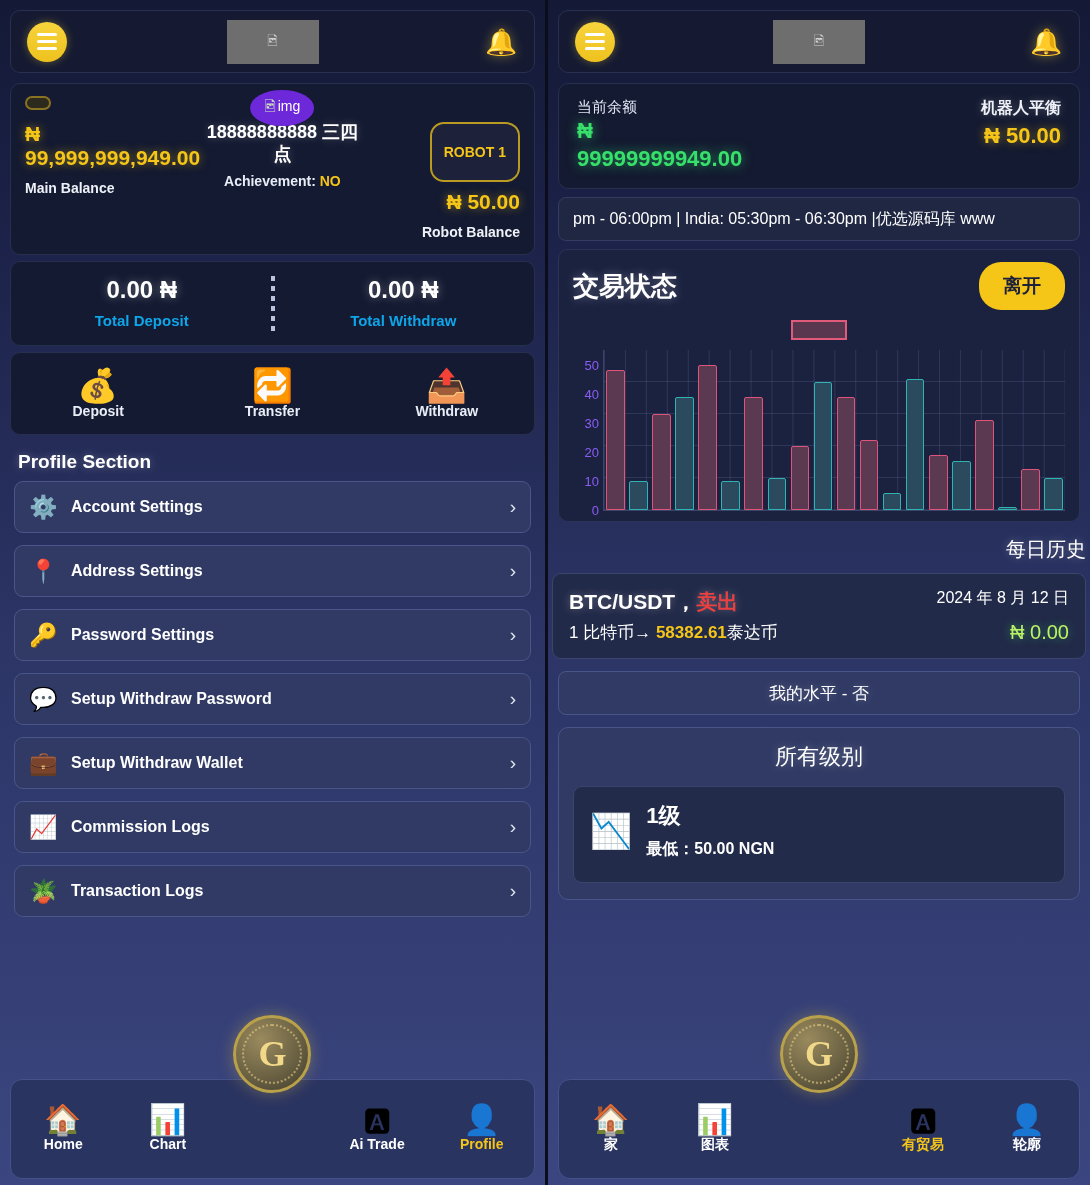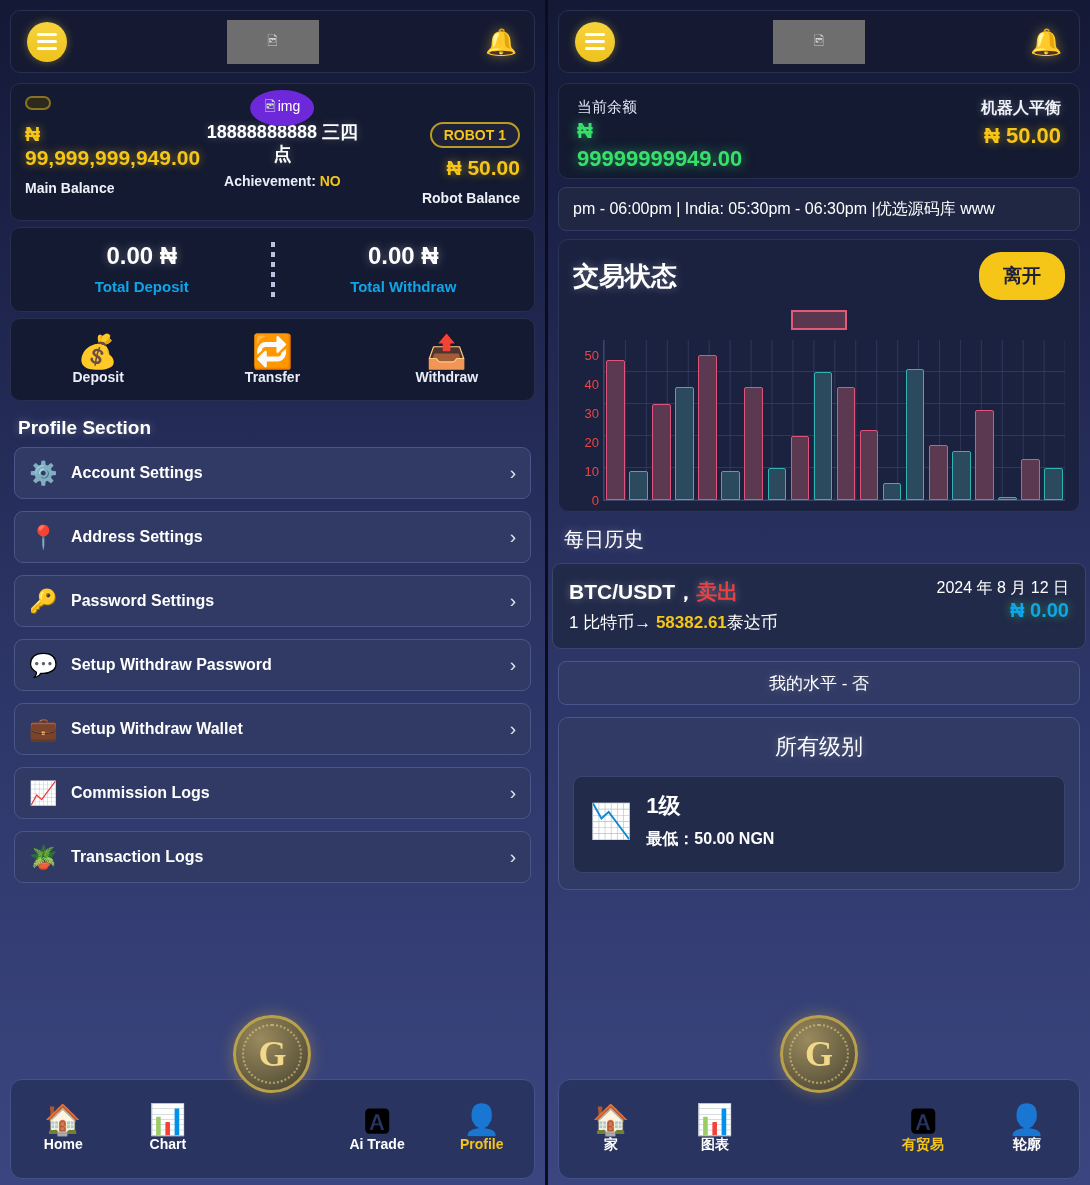--- a/index.html
+++ b/index.html
@@ -62,21 +62,21 @@
     border-radius:50%/50%; padding:6px 14px; font-size:14px;
     position:absolute; top:-32px; left:50%; transform:translateX(-50%);
     white-space:nowrap;
   }
   .img-badge .brk{ color:#cfe8bb; margin-right:2px;}
   .mid-num{ color:#ffffff; font-size:18px; font-weight:bold; line-height:1.2; text-shadow:0 0 8px rgba(255,255,255,.25);}
   .ach{ color:#e9edf7; font-size:14px; font-weight:bold; margin-top:8px;}
   .ach b{ color:#f5c518; }
   .robot-pill{
     display:inline-block; border:2px solid #b99a22; color:#f5c518;
-    border-radius:14px; padding:3px 12px; font-size:14px; font-weight:bold;
+    border-radius:14px; padding:20px 12px; font-size:14px; font-weight:bold;
     background:#1d2139;
   }
   .robot-amt{ color:#f5c518; font-weight:bold; font-size:21px; margin-top:8px; text-shadow:0 0 10px rgba(245,197,24,.5);}
 
   .tot-card{ padding:14px 0 16px; display:flex; position:relative; }
   .tot-col{ flex:1; text-align:center; }
   .tot-amt{ color:#fff; font-size:24px; font-weight:bold; text-shadow:0 0 10px rgba(255,255,255,.35);}
   .tot-lbl{ color:#0ea5e9; font-size:15px; font-weight:bold; margin-top:8px;}
   .vdot{
     position:absolute; left:50%; top:14px; bottom:14px; width:4px;
@@ -119,21 +119,21 @@
     display:flex;align-items:center;justify-content:center;
     color:#f2d98a; font-size:36px; font-weight:bold; font-family:"Liberation Serif",serif;
     cursor:pointer; z-index:4;
   }
   .coin::after{
     content:""; position:absolute; inset:6px; border-radius:50%;
     border:2px dotted rgba(242,217,138,.55);
   }
 
   
-  .rbal{ padding:14px 18px 6px; display:flex; align-items:flex-start;}
+  .rbal{ padding:14px 18px 16px; display:flex; align-items:flex-start;}
   .rbal .l{ flex:1; }
   .rbal .cap{ color:#dfe4f3; font-size:15px; }
   .rbal .grn{ color:#36e06a; font-size:22px; font-weight:bold; line-height:1.25; text-shadow:0 0 12px rgba(54,224,106,.6);}
   .rbal .r{ text-align:right; }
   .rbal .rcap{ color:#eef1f8; font-size:16px; font-weight:bold; text-shadow:0 0 8px rgba(255,255,255,.25);}
   .rbal .ramt{ color:#f5c518; font-size:22px; font-weight:bold; margin-top:4px; text-shadow:0 0 10px rgba(245,197,24,.5);}
 
   .ticker{
     margin:8px 10px; border-radius:8px; height:44px;
     background:#202743; border:1px solid #333d61;
@@ -147,47 +147,47 @@
   .leave-btn{
     margin-left:auto; background:#f5c518; color:#1d2139;
     border:none; border-radius:22px; padding:11px 24px;
     font-size:19px; font-weight:bold; cursor:pointer;
     font-family:"Liberation Sans",sans-serif;
   }
   .legend-box{ text-align:center; margin-top:10px; }
   .legend-box i{ display:inline-block; width:56px;height:20px; background:#58374f; border:2px solid #e05a7a;}
   .plot{ display:flex; margin-top:6px; height:160px; }
   .yaxis{ width:30px; position:relative; }
-  .yaxis span{ position:absolute; right:4px; transform:translateY(-50%); color:#ef4444; font-size:13px;}
+  .yaxis span{ position:absolute; right:4px; transform:translateY(-50%); color:#8b5cf6; font-size:13px;}
   .grid{
     flex:1; position:relative; border-left:1px solid #3b4568;
     background-image:
       linear-gradient(to right, rgba(90,102,145,.30) 1px, transparent 1px),
       linear-gradient(to top, rgba(90,102,145,.30) 1px, transparent 1px);
     background-size: 4.545% 20%;
   }
   .bars{ position:absolute; inset:0; display:flex; align-items:flex-end; }
   .bar{ flex:1; margin:0 2.2px; border-radius:2px 2px 0 0; }
   .bar.p{ background:#5b3950; border:1.5px solid #e0537a; }
   .bar.t{ background:#2c4a5e; border:1.5px solid #2fb3b3; }
   .xline{ height:1px; background:#3b4568; margin-left:30px; }
 
-  .daily-h{ text-align:left; color:#fff; font-size:20px; margin:14px 16px 10px; text-shadow:0 0 8px rgba(255,255,255,.3);}
+  .daily-h{ text-align:right; color:#fff; font-size:20px; margin:14px 4px 10px; text-shadow:0 0 8px rgba(255,255,255,.3);}
   .trade{
     margin:0 4px; border-radius:9px; background:#222a49; border:1px solid #3a456d;
     padding:14px 16px; display:flex;
   }
   .trade .l{ flex:1; }
   .trade .pair{ font-size:21px; font-weight:bold; color:#fff; text-shadow:0 0 8px rgba(255,255,255,.3);}
   .trade .pair em{ color:#ec4040; font-style:normal; }
   .trade .sub{ color:#fff; font-size:17px; margin-top:6px; line-height:1.3;}
   .trade .sub b{ color:#f5c518; }
   .trade .r{ text-align:right; }
   .trade .date{ color:#fff; font-size:16px; }
-  .trade .amt{ color:#0ea5e9; font-size:20px; font-weight:bold; margin-top:0; text-shadow:0 0 10px rgba(54,224,106,.5);}
+  .trade .amt{ color:#bef264; font-size:20px; font-weight:normal; margin-top:12px; text-shadow:0 0 10px rgba(54,224,106,.5);}
 
   .level-bar{
     margin:12px 10px; border-radius:8px; background:#303a64; border:1px solid #4a5689;
     height:44px; display:flex; align-items:center; justify-content:center;
     color:#fff; font-size:17px; text-shadow:0 0 8px rgba(255,255,255,.25);
   }
   .levels{ margin:0 10px; border-radius:10px; background:#303a64; border:1px solid #4a5689; padding:14px 0 16px; }
   .levels h3{ text-align:center; color:#fff; font-size:22px; font-weight:normal; text-shadow:0 0 8px rgba(255,255,255,.3);}
   .lvl-card{
     margin:14px 14px 0; border-radius:9px; background:#232b4b; border:1px solid #3a456d;

